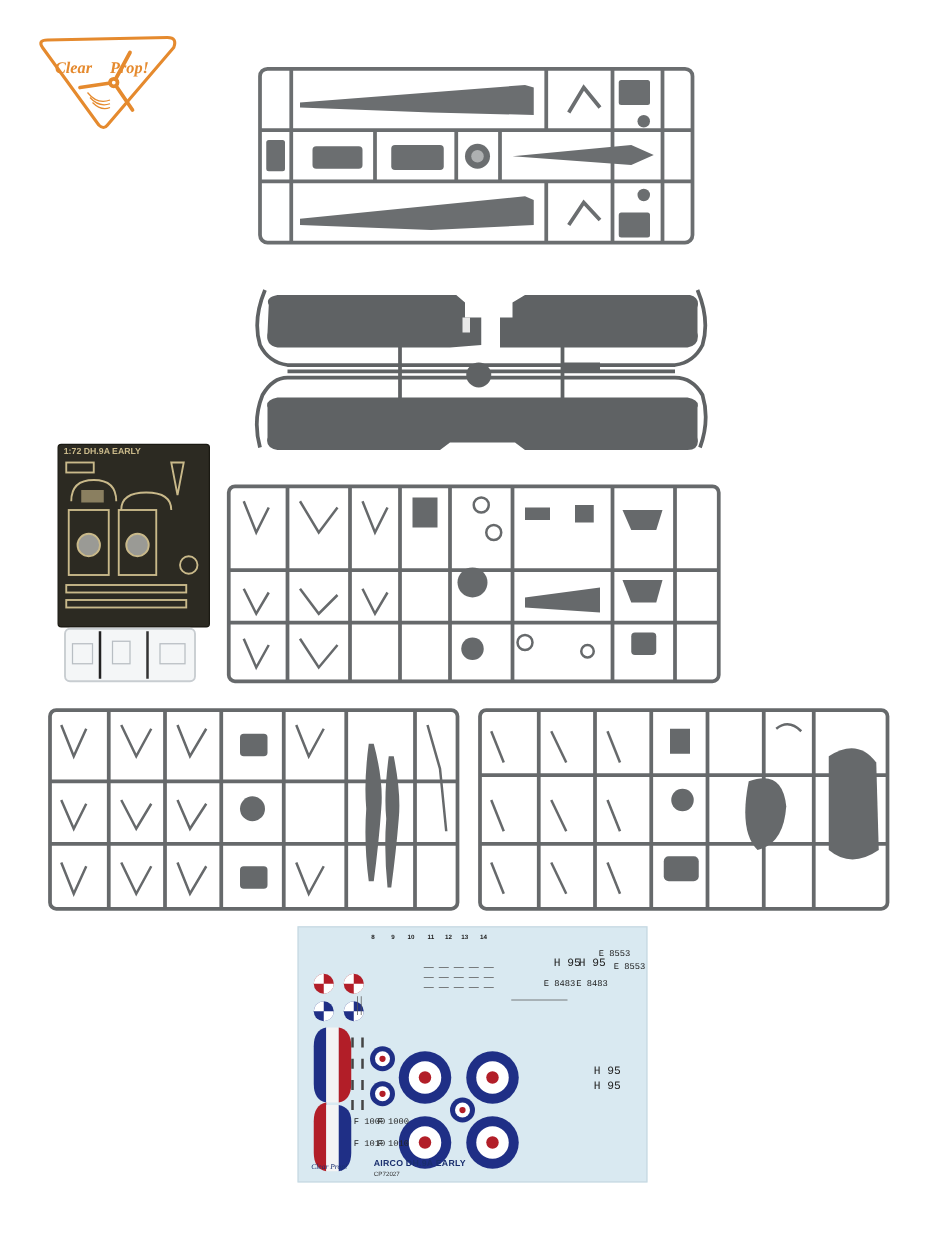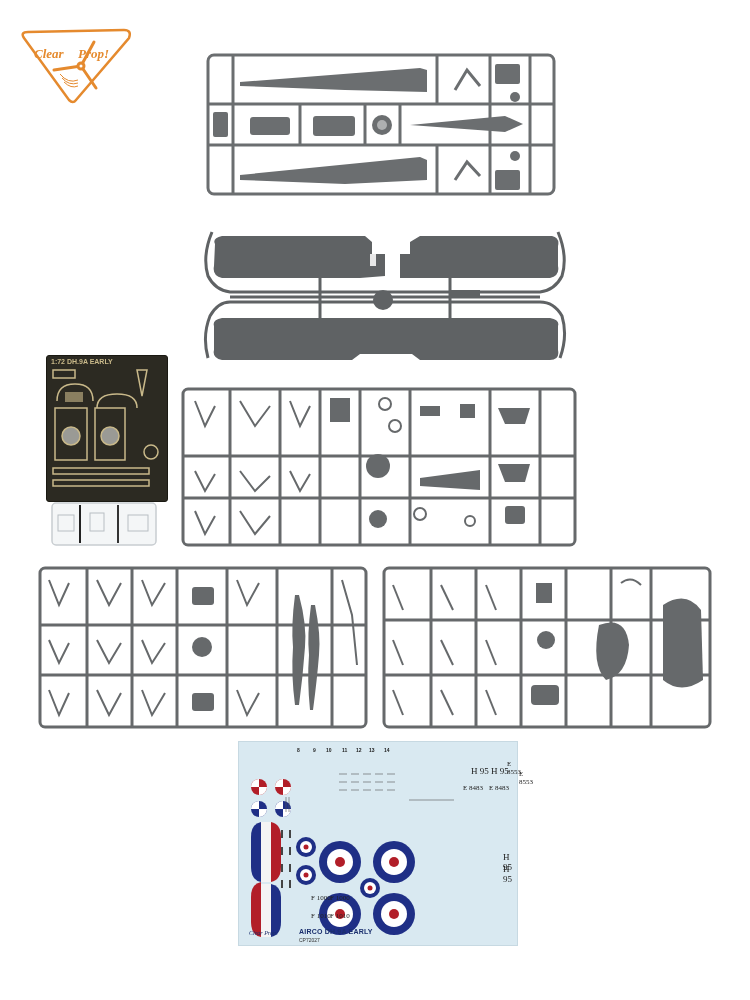--- a/index.html
+++ b/index.html
@@ -1,27 +1,27 @@
 <!DOCTYPE html>
 <html><head>
 <meta charset="utf-8">
 <style>
   html,body{margin:0;padding:0;background:#ffffff;}
   body{width:750px;height:1000px;position:relative;overflow:hidden;font-family:"Liberation Sans",sans-serif;}
   .abs{position:absolute;}
-  .logo{left:16px;top:28px;width:118px;height:78px;}
+  .logo{left:26px;top:28px;width:118px;height:78px;}
   .sprue{position:absolute;}
   .decal{left:238px;top:741px;width:278px;height:203px;background:#d9e9f1;border:1px solid #c7d9e2;}
   .decal-title{position:absolute;left:60px;top:186px;font-size:7px;font-weight:bold;color:#1a2f6e;letter-spacing:0.2px;}
   .decal-code{position:absolute;left:60px;top:195px;font-size:5px;color:#333;}
   .pe{left:46px;top:355px;width:120px;height:145px;background:#2c2a22;border:1px solid #1a1912;border-radius:3px;}
   .pe-title{position:absolute;left:4px;top:2px;font-size:7px;font-weight:bold;color:#c9b98a;}
   .clear{left:50px;top:501px;width:108px;height:46px;}
   .num{position:absolute;font-size:5px;color:#222;font-weight:bold;}
-  .reg{position:absolute;font-size:9px;color:#222;font-family:Liberation Serif, serif;margin-left:28px;}
+  .reg{position:absolute;font-size:9px;color:#222;font-family:Liberation Mono, monospace;}
 </style>
 </head>
 <body>
 
 <div class="abs logo">
   <svg width="118" height="78" viewBox="0 0 118 78">
     <path d="M8 10 Q4 4 12 4 L108 2 Q116 2 113 10 L60 72 Q57 76 53 72 Z" fill="none" stroke="#e58a2e" stroke-width="2.5"></path>
     <text x="18" y="30" font-size="13" font-style="italic" font-weight="bold" fill="#e58a2e" font-family="Liberation Serif, serif">Clear</text>
     <text x="62" y="30" font-size="13" font-style="italic" font-weight="bold" fill="#e58a2e" font-family="Liberation Serif, serif">Prop!</text>
     <g stroke="#e58a2e" stroke-width="3" stroke-linecap="round">

